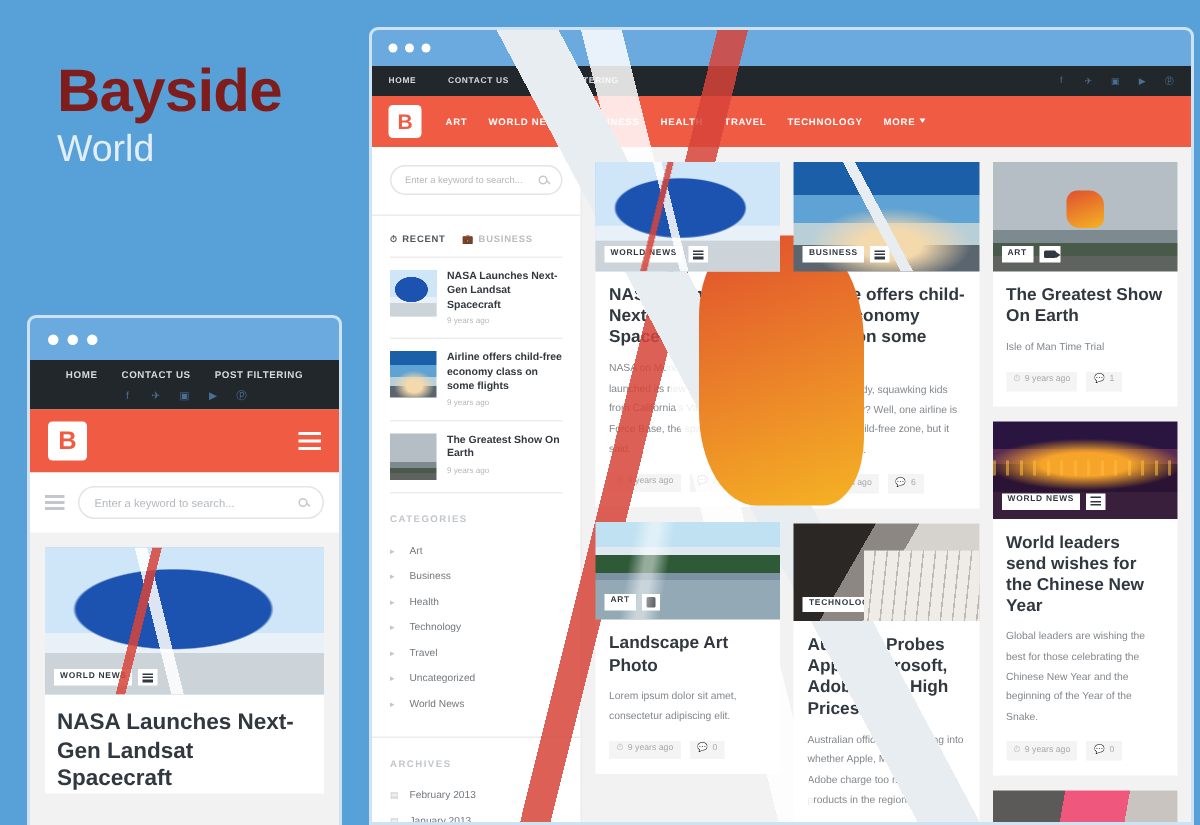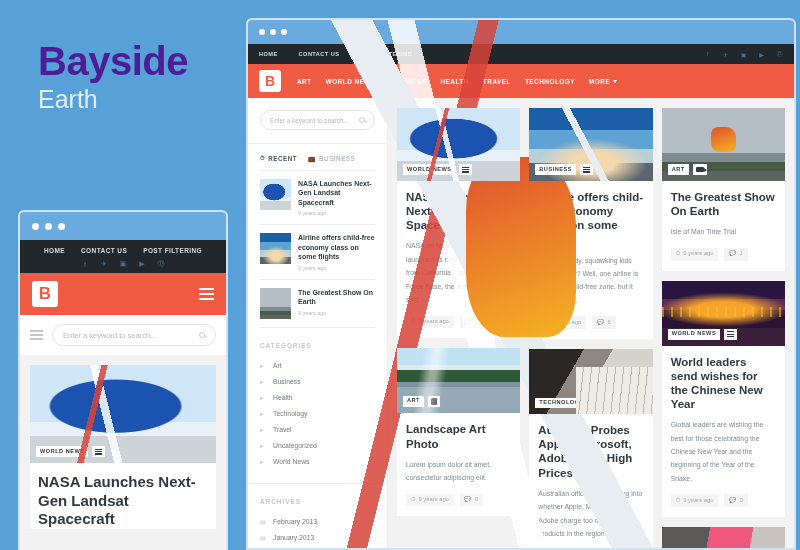--- a/index.html
+++ b/index.html
@@ -7,21 +7,21 @@
     width: 800px; height: 550px;
     background: #57a0d8;
     font-family: "Liberation Sans", sans-serif;
     overflow: hidden;
     position: relative;
   }
 
   
   .promo { position: absolute; left: 38px; top: 40px; width: 200px; }
   .promo-title {
-    font-size: 40px; font-weight: bold; color: #4c1d95;
+    font-size: 40px; font-weight: bold; color: #7f1d1d;
     line-height: 1.05; letter-spacing: -0.5px;
   }
   .promo-sub {
     font-size: 25px; color: #e2eff9; font-weight: 300;
     margin-top: 4px; line-height: 1.1;
   }
   .promo-by {
     font-size: 15px; color: #cfe3f3; margin-top: 14px; font-weight: 300;
   }
 
@@ -246,21 +246,21 @@
   .ph-keyb::after{content:'';position:absolute;right:0;bottom:0;width:62%;height:72%;
     background:repeating-linear-gradient(96deg,#efece8 0 7px,#bdb9b4 7px 8px),
                repeating-linear-gradient(6deg, rgba(0,0,0,.08) 0 8px, transparent 8px 9px);}
   .ph-pink{background:linear-gradient(100deg,#5c5a58 0 38%, #f0577c 38% 72%, #c9c4bf 72% 100%);}
 </style>
 </head>
 <body>
 
 <div class="promo">
   <div class="promo-title">Bayside</div>
-  <div class="promo-sub">Earth</div>
+  <div class="promo-sub">World</div>
 </div>
 
 <div class="mobile">
   <div class="m-titlebar">
     <span class="dot"></span>
     <span class="dot"></span>
     <span class="dot"></span>
   </div>
   <div class="m-topbar">
     <div class="m-topnav">

